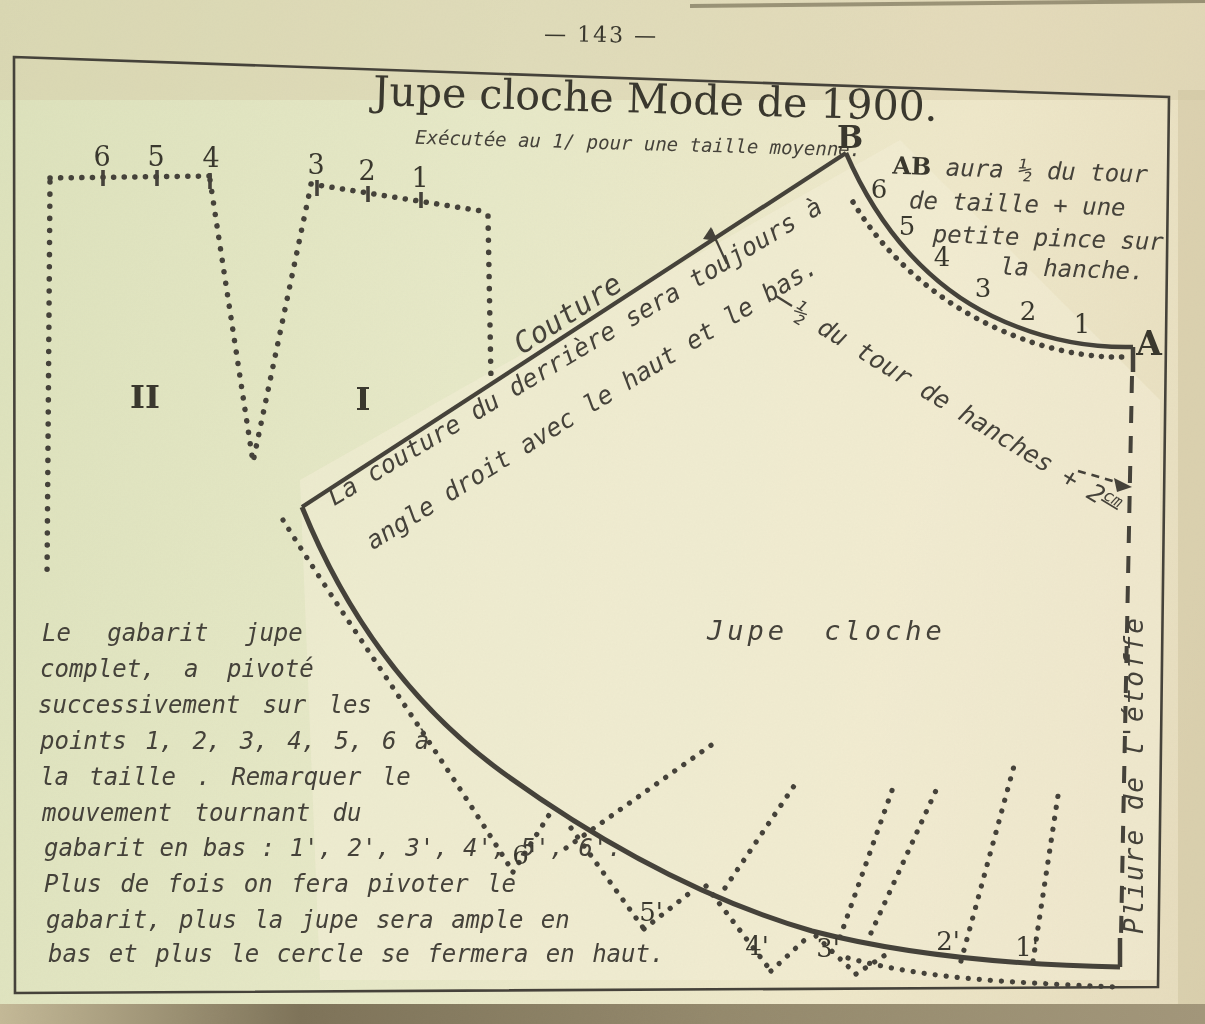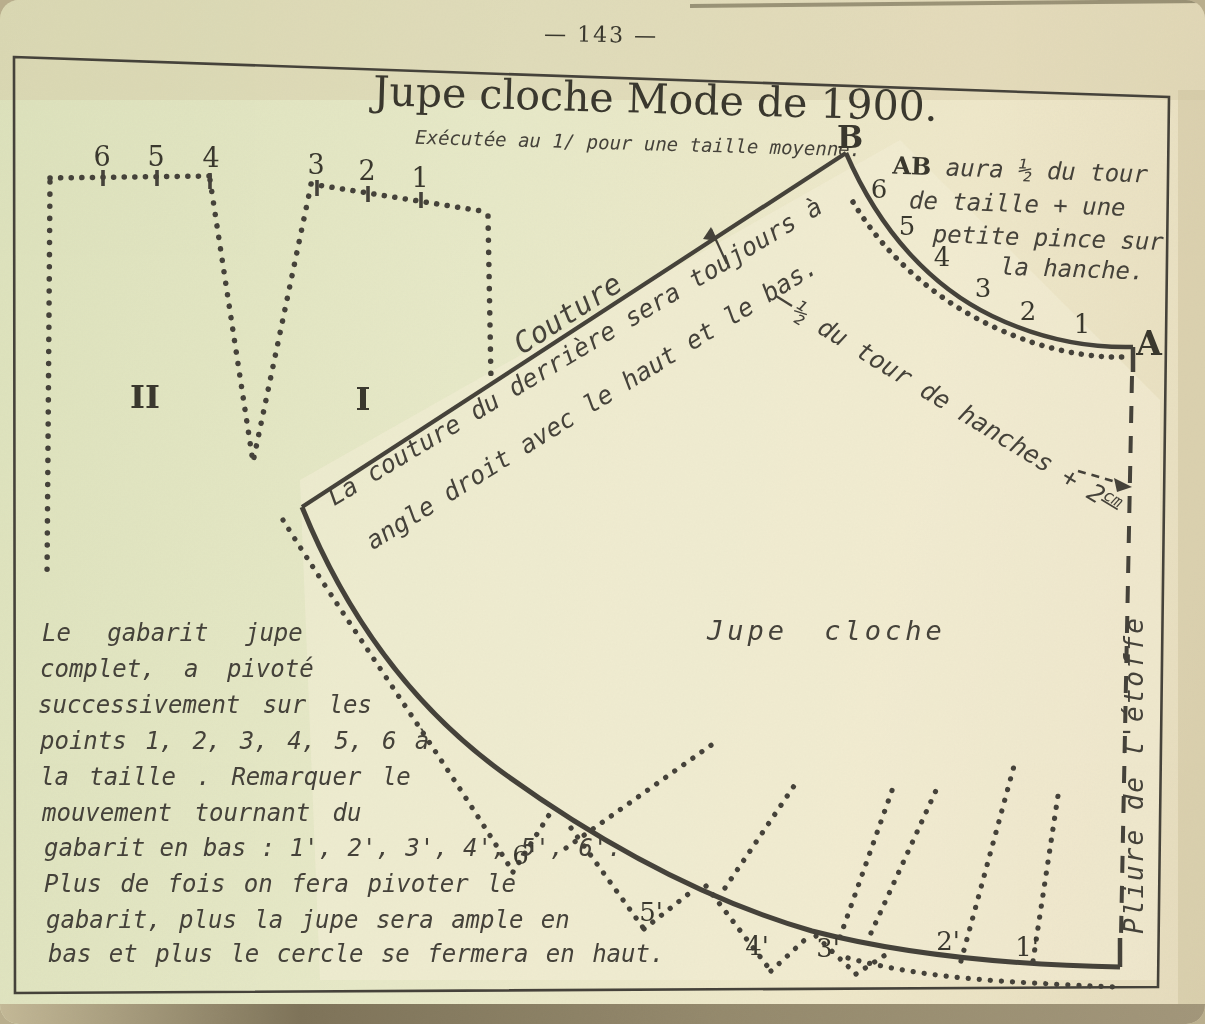--- a/index.html
+++ b/index.html
@@ -1,17 +1,17 @@
 <!DOCTYPE html>
 <html><head>
 <meta charset="utf-8">
 <style>
   html,body{margin:0;padding:0;background:#b9ae8d;}
   .page{position:relative;width:1205px;height:1024px;overflow:hidden;
-        background:linear-gradient(100deg,#dde2bc 0%,#e7e9c8 38%,#efe8ca 72%,#e6dcbd 100%);border-radius:19px;}
+        background:linear-gradient(100deg,#dde2bc 0%,#e7e9c8 38%,#efe8ca 72%,#e6dcbd 100%);}
   svg{position:absolute;left:0;top:0;}
   text{user-select:none;}
   .serif{font-family:"DejaVu Serif","Liberation Serif",serif;fill:#3a382e;}
   .hand{font-family:"DejaVu Sans Mono","Liberation Mono",monospace;font-style:italic;fill:#45423a;}
   .ink{stroke:#45423a;fill:none;}
 </style>
 </head>
 <body>
 
 <div class="page">

